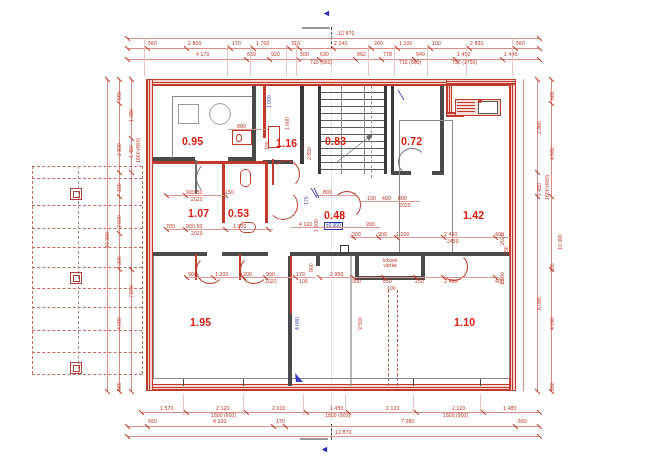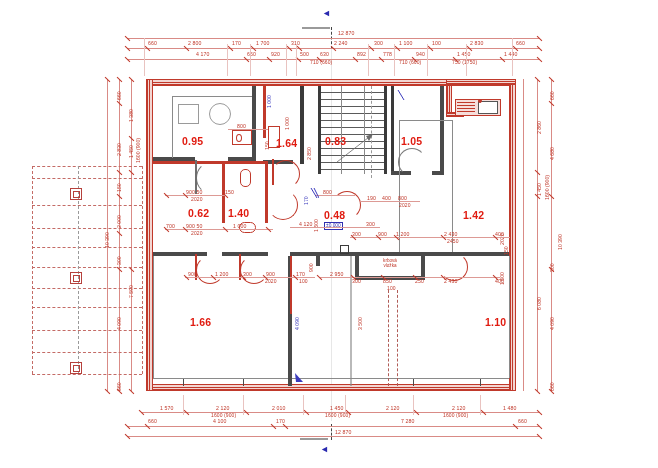--- a/index.html
+++ b/index.html
@@ -372,29 +372,29 @@
   </div>
   <div class="thinline" style="left:341px;top:86px;width:1px;height:88px;"></div>
   <div class="thinline" style="left:364px;top:86px;width:1px;height:88px;"></div>
   <div class="dashgreyv" style="left:371px;top:86px;height:92px;"></div>
   <svg class="abs" style="left:335px;top:130px;" width="42" height="34">
     <line x1="2" y1="32" x2="38" y2="4" stroke="#6a6a6a" stroke-width="0.8"></line>
     <polygon points="38,4 31,6 34,11" fill="#6a6a6a"></polygon>
   </svg>
 
   <div class="roomlbl" style="left:182px;top:135px;">0.95</div>
-  <div class="roomlbl" style="left:276px;top:137px;">1.64</div>
+  <div class="roomlbl" style="left:276px;top:137px;">1.16</div>
   <div class="roomlbl" style="left:325px;top:135px;">0.83</div>
-  <div class="roomlbl" style="left:401px;top:135px;">1.05</div>
-  <div class="roomlbl" style="left:188px;top:207px;">0.62</div>
-  <div class="roomlbl" style="left:228px;top:207px;">1.40</div>
+  <div class="roomlbl" style="left:401px;top:135px;">0.72</div>
+  <div class="roomlbl" style="left:188px;top:207px;">1.07</div>
+  <div class="roomlbl" style="left:228px;top:207px;">0.53</div>
   <div class="roomlbl" style="left:324px;top:209px;">0.48</div>
   <div class="roomlbl" style="left:463px;top:209px;">1.42</div>
-  <div class="roomlbl" style="left:190px;top:316px;">1.66</div>
-  <div class="roomlbl" style="left:485px;top:316px;">1.10</div>
+  <div class="roomlbl" style="left:190px;top:316px;">1.95</div>
+  <div class="roomlbl" style="left:454px;top:316px;">1.10</div>
 
   <div class="lvlbox" style="left:324px;top:222px;">±0.000</div>
 
   <div class="krb" style="left:390px;top:258px;width:40px;margin-left:-20px;">
     <div>krbová</div>
     <div>vložka</div>
   </div>
 
   <div class="vtxt" style="left:285px;top:130px;">1 000</div>
   <div class="vtxt" style="left:307px;top:160px;">2 850</div>

